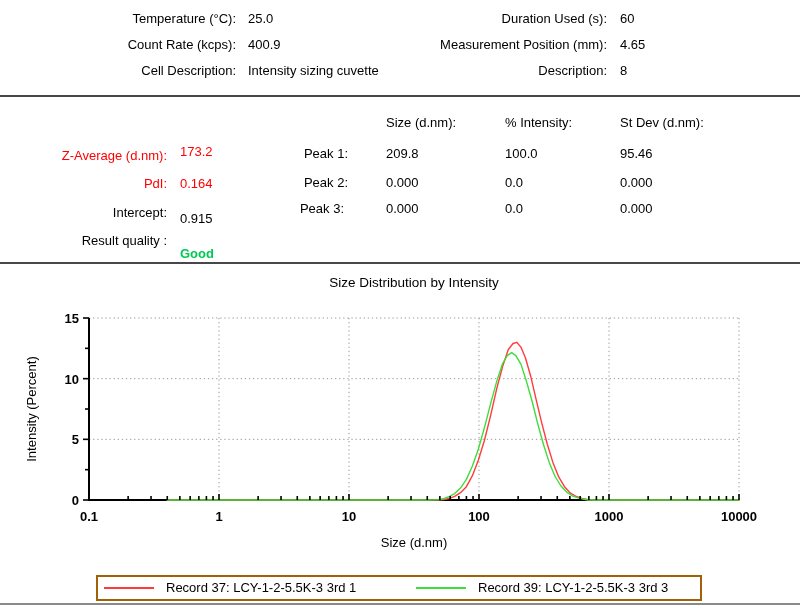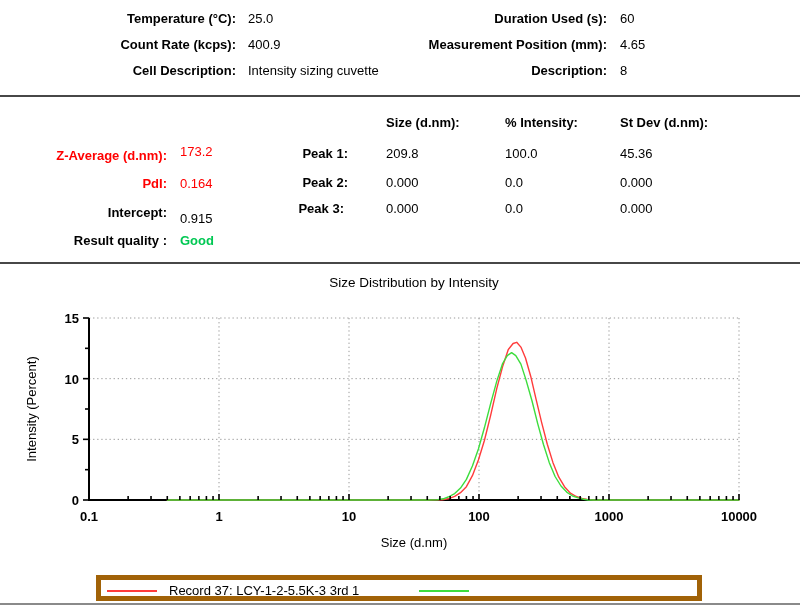--- a/index.html
+++ b/index.html
@@ -1,26 +1,26 @@
 <!DOCTYPE html>
 <html style="--accent-red: #ff0000; --accent-green: #00c853;"><head>
 <meta charset="utf-8">
 <style>
   html,body{margin:0;padding:0;background:#fff;}
   .page{position:relative;width:800px;height:614px;background:#fff;overflow:hidden;
         font-family:"Liberation Sans",sans-serif;font-size:13px;color:#000;}
   .abs{position:absolute;white-space:nowrap;line-height:18px;}
-  .bold{font-weight:bold;}
+  .bold{font-weight:normal;}
   .ralign{text-align:right;}
   .sep{position:absolute;left:0;width:800px;height:2px;background:#474747;}
   .sep-light{position:absolute;left:0;width:800px;height:2px;background:#8a8a8a;}
   .red-text{color:var(--accent-red,#f00);}
-  .green-text{color:var(--accent-green,#00c853);font-weight:bold;}
+  .green-text{color:var(--accent-green,#00c853);font-weight:bold;margin-top:13px;}
   .legend{position:absolute;left:96px;top:575px;width:606px;height:26px;
-          border:5px solid #a16207;background:#fff;box-sizing:border-box;}
+          border:2px solid #a16207;background:#fff;box-sizing:border-box;}
   .legend .swatch{position:absolute;top:10px;width:50px;height:2px;}
   .legend .ltext{position:absolute;top:2px;line-height:18px;}
   svg text{fill:#000;}
   .ctitle{font-size:13.5px;}
   .tick{font-size:13px;font-weight:bold;}
   .alabel{font-size:13px;}
   .grid{stroke:#999;stroke-width:1;stroke-dasharray:1.3 2.8;}
   .axis{stroke:#000;stroke-width:2;}
   .axis2{stroke:#000;stroke-width:1.6;}
 </style>
@@ -59,21 +59,21 @@
     <div class="abs green-text" style="left:180px;top:232px">Good</div>
 
     <div class="abs bold" style="left:386px;top:114px">Size (d.nm):</div>
     <div class="abs bold" style="left:505px;top:114px">% Intensity:</div>
     <div class="abs bold" style="left:620px;top:114px">St Dev (d.nm):</div>
 
     <div>
       <div class="abs bold ralign" style="left:296px;top:145px;width:52px">Peak 1:</div>
       <div class="abs" style="left:386px;top:145px">209.8</div>
       <div class="abs" style="left:505px;top:145px">100.0</div>
-      <div class="abs" style="left:620px;top:145px">45.36</div>
+      <div class="abs" style="left:620px;top:145px">95.46</div>
     </div>
     <div>
       <div class="abs bold ralign" style="left:296px;top:174px;width:52px">Peak 2:</div>
       <div class="abs" style="left:386px;top:174px">0.000</div>
       <div class="abs" style="left:505px;top:174px">0.0</div>
       <div class="abs" style="left:620px;top:174px">0.000</div>
     </div>
     <div>
       <div class="abs bold ralign" style="left:292px;top:200px;width:52px">Peak 3:</div>
       <div class="abs" style="left:386px;top:200px">0.000</div>
@@ -162,16 +162,17 @@
       <text x="609" y="258" class="tick" text-anchor="middle">1000</text>
       <text x="739" y="258" class="tick" text-anchor="middle">10000</text>
       <text x="414" y="284" class="alabel" text-anchor="middle">Size (d.nm)</text>
       <text x="36" y="146" class="alabel" text-anchor="middle" transform="rotate(-90 36 146)">Intensity (Percent)</text>
     </svg>
 
   <div class="legend">
     <div class="swatch" style="left: 6px; background: rgb(255, 59, 59);"></div>
     <div class="ltext" style="left:68px">Record 37: LCY-1-2-5.5K-3 3rd 1</div>
     <div class="swatch" style="left: 318px; background: rgb(61, 221, 61);"></div>
+    <div class="ltext" style="left:380px">Record 39: LCY-1-2-5.5K-3 3rd 3</div>
   </div>
 
   <div class="sep-light" style="top:603px"></div>
 </div>
 
 </body></html>

